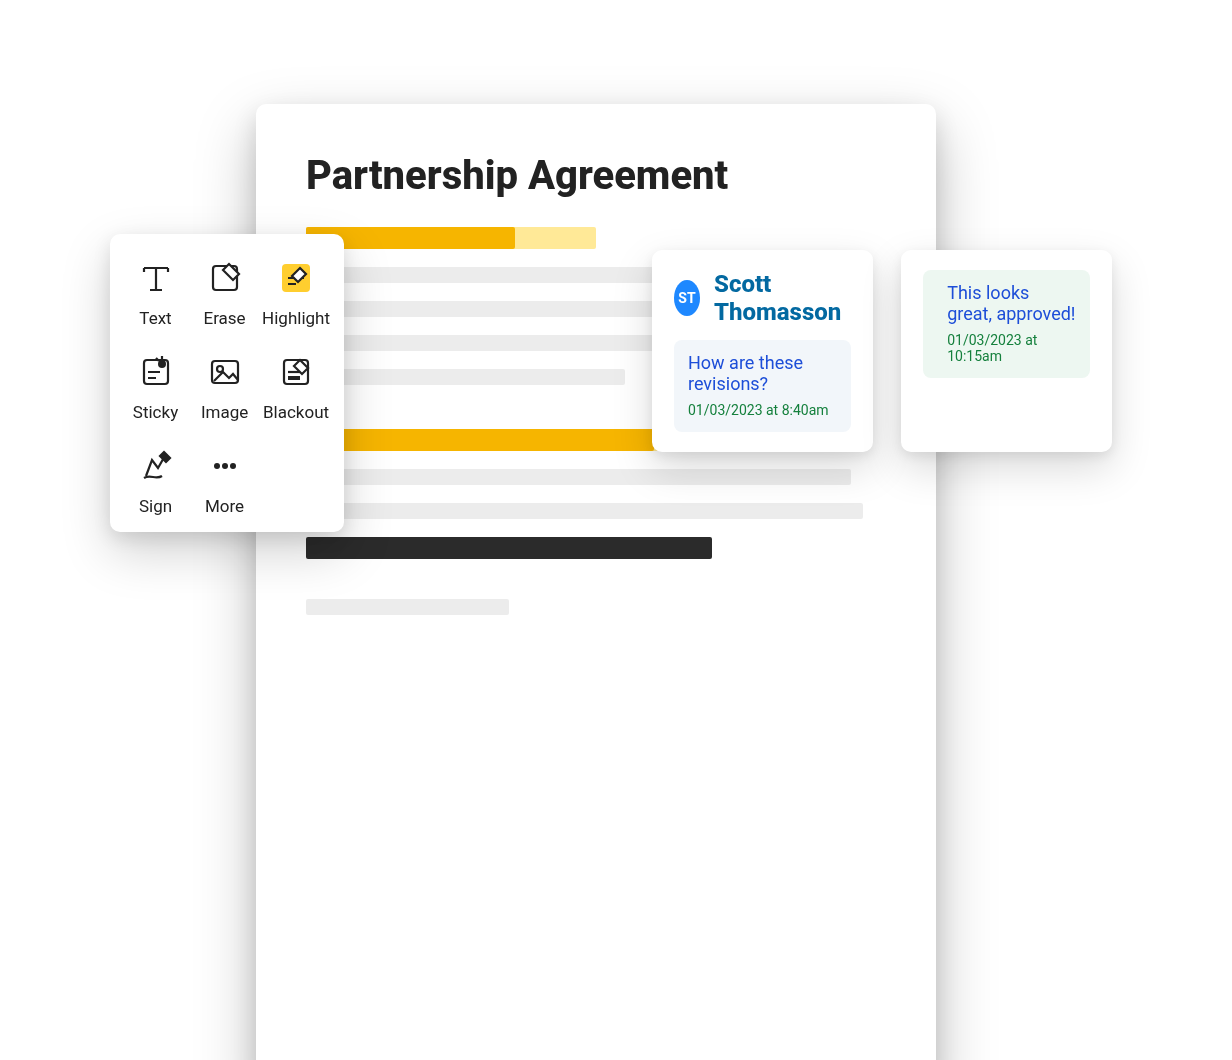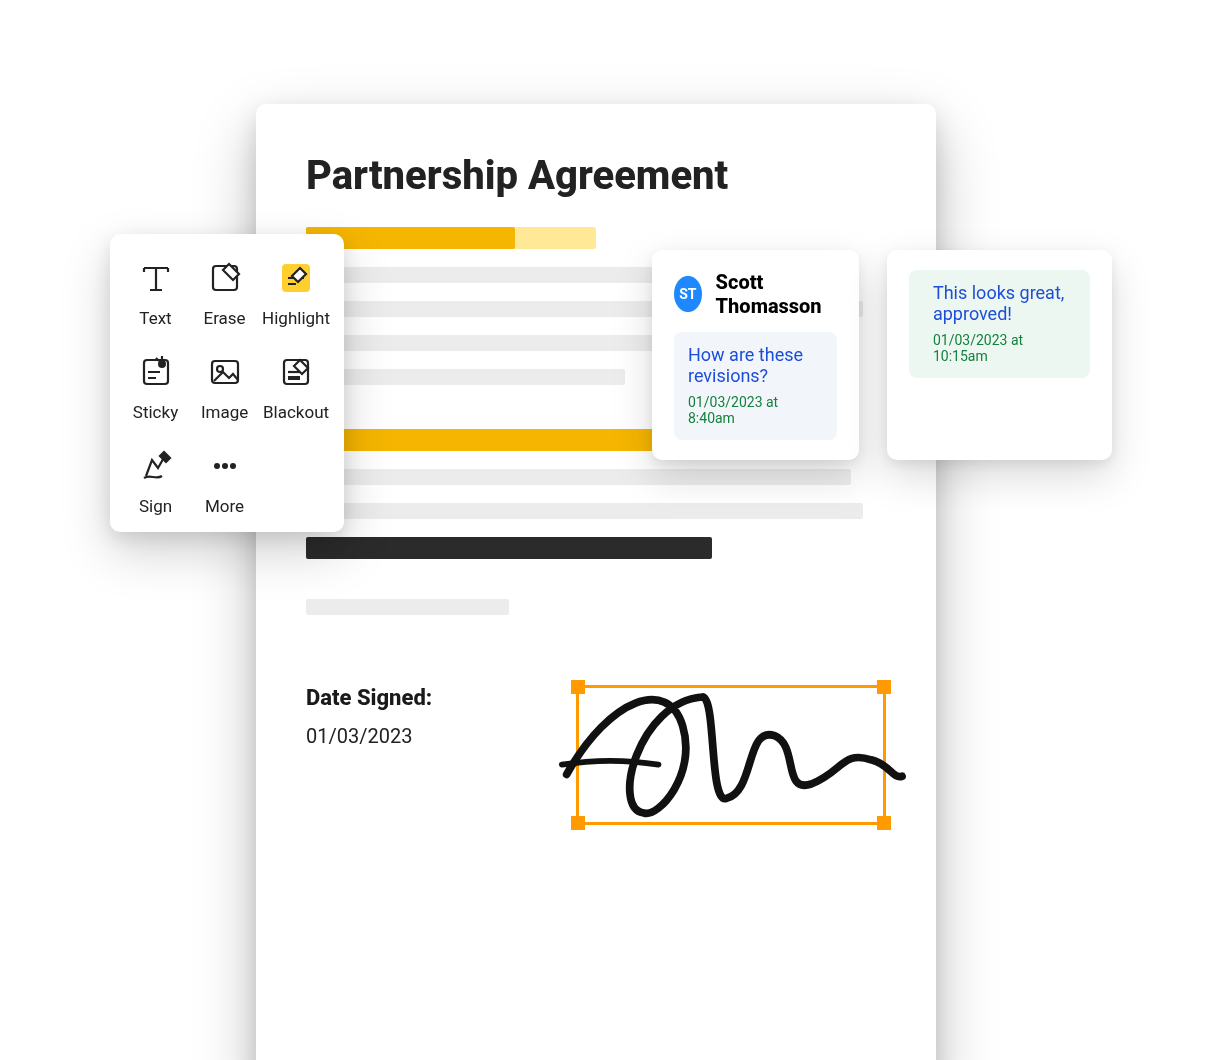--- a/index.html
+++ b/index.html
@@ -66,21 +66,21 @@
     .ic.hl-active svg .bg { fill:#ffce2f; stroke:none; }
 
     .comments { position:absolute; right:120px; top:250px; width:460px; display:flex; flex-direction:row; gap:28px; }
     .comment-card {
       background:#fff; border-radius:10px;
       box-shadow: 0 16px 40px rgba(0,0,0,0.15), 0 4px 12px rgba(0,0,0,0.08);
       padding:20px 22px;
     }
     .c-head { display:flex; align-items:center; gap:14px; margin-bottom:14px; }
     .avatar { width:36px; height:36px; border-radius:50%; color:#fff; font-size:14px; font-weight:700; display:flex; align-items:center; justify-content:center; }
-    .c-name { font-weight:800; font-size:20px; color:#000000; }
+    .c-name { font-weight:800; font-size:24px; color:#0369a1; }
     .c-body { border-radius:8px; padding:12px 14px 14px 14px; }
     .c-body.blue { background:#f2f6fa; }
     .c-body.green { background:#edf7f1;padding-left:24px; }
     .c-text { font-size:18px; color:#1d4ed8; margin-bottom:8px; }
     .c-ts { font-size:14px; color:#15803d; }
   </style>
 </head>
 <body>
 
 <div class="stage">
@@ -100,36 +100,20 @@
     <div class="hl-wrap">
       <div class="hl-under" style="width:78%;"></div>
       <div class="hl-top" style="width:60%;"></div>
     </div>
     <div class="pline" style="width:94%;"></div>
     <div class="pline" style="width:96%;"></div>
     <div class="pline blacked"></div>
     <div style="height:22px;"></div>
     <div class="pline shorter"></div>
 
-    <div class="sign-row">
-      <div class="sign-left">
-        <div class="sign-label">Date Signed:</div>
-        <div class="sign-date">01/03/2023</div>
-      </div>
-      <div class="sig-box">
-        <span class="handle tl"></span>
-        <span class="handle tr"></span>
-        <span class="handle bl"></span>
-        <span class="handle br"></span>
-        <svg class="sig-svg" viewBox="0 0 370 180">
-          <path d="M15 110 C 60 30, 120 10, 135 60 C 150 110, 110 155, 95 150 C 60 145, 90 35, 155 30 C 170 28, 162 140, 180 135 C 210 128, 200 60, 230 70 C 255 80, 238 130, 268 120 C 300 108, 300 85, 330 95 C 350 100, 352 115, 362 112" stroke="#111" stroke-width="8" fill="none" stroke-linecap="round" stroke-linejoin="round"></path>
-          <path d="M10 100 Q 60 92 110 100" stroke="#111" stroke-width="6" fill="none" stroke-linecap="round"></path>
-        </svg>
-      </div>
-    </div>
   </div>
 
   <div class="toolbar">
     <div class="tool">
       <span class="ic">
         <svg viewBox="0 0 40 40">
             <path d="M8 10 H32 M20 10 V32 M14 32 H26"></path>
             <path d="M8 10 V14 M32 10 V14"></path>
           </svg>
       </span>

